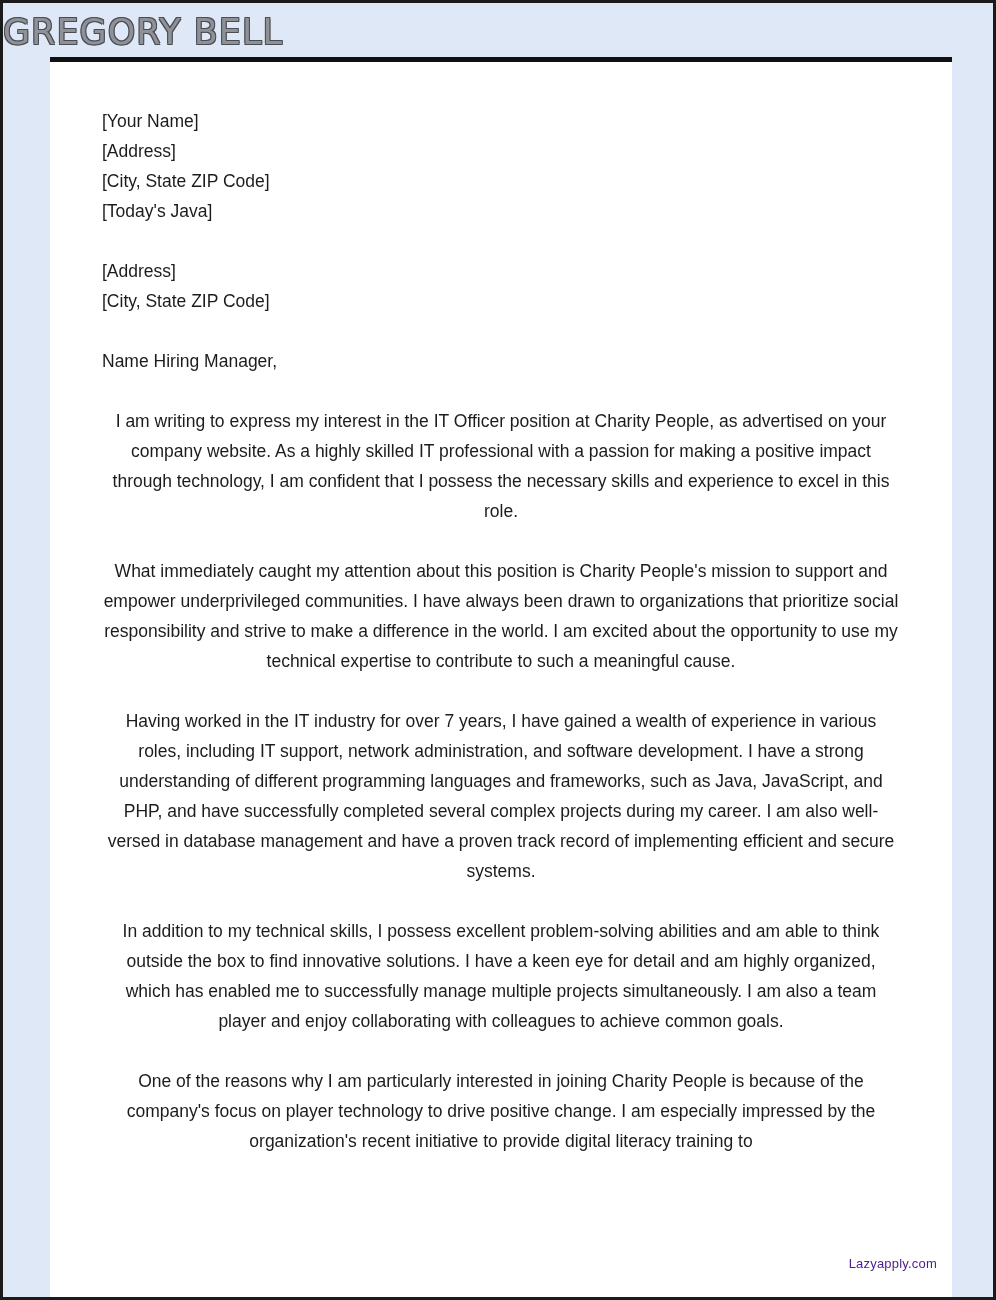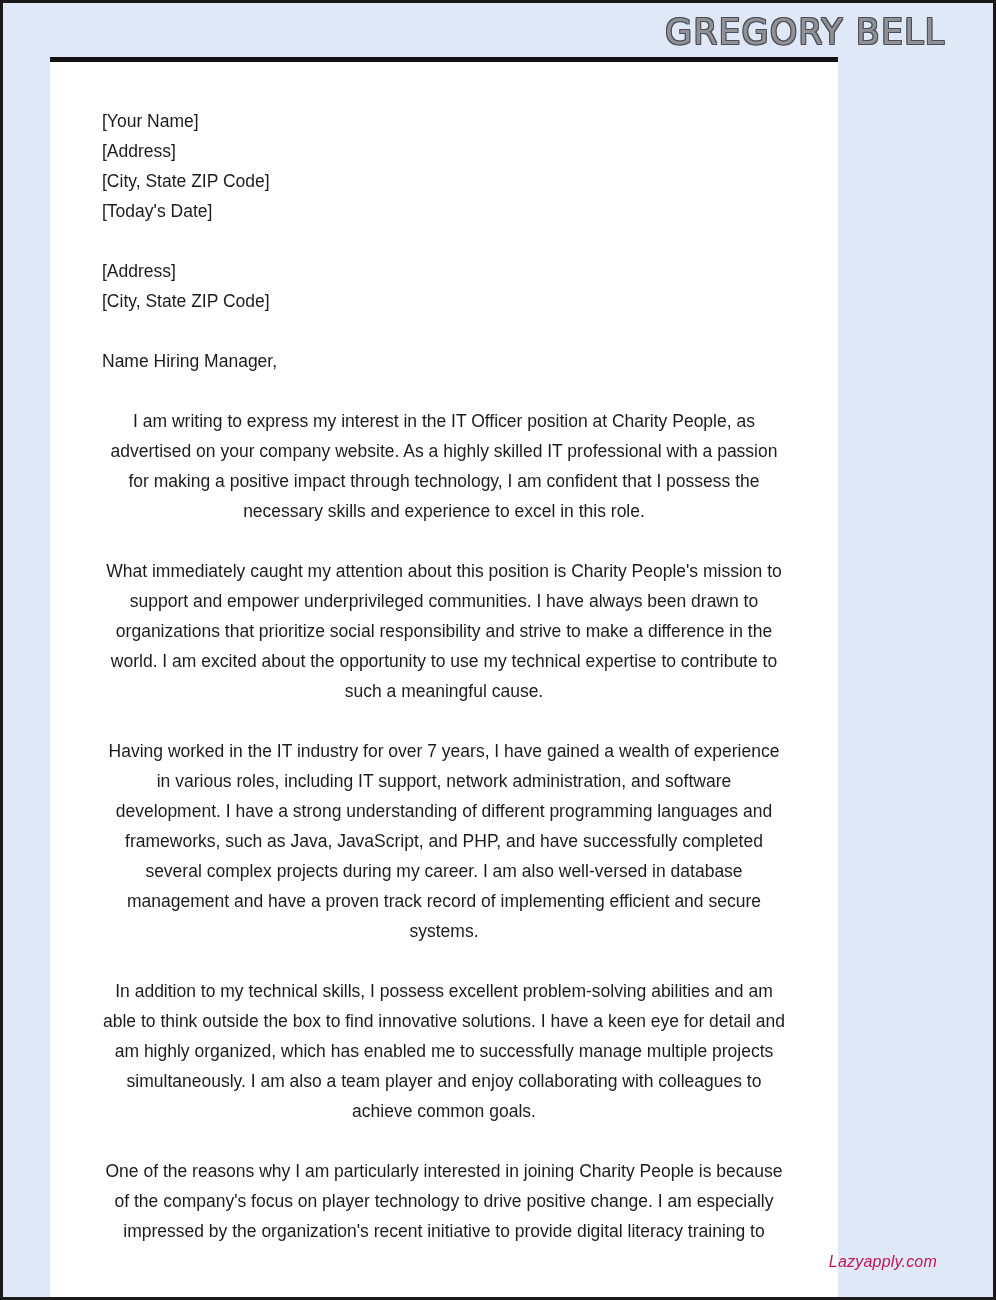--- a/index.html
+++ b/index.html
@@ -26,21 +26,21 @@
   }
   .header {
     position: absolute;
     left: 0;
     top: 0;
     width: 100%;
     height: 52px;
     box-sizing: border-box;
     display: flex;
     align-items: flex-start;
-    justify-content: flex-end;
+    justify-content: flex-start;
   }
   .header-name {
     font-family: "DejaVu Sans", sans-serif;
     font-size: 35px;
     letter-spacing: 1px;
     color: #8f9197;
     -webkit-text-stroke: 0px;
     text-shadow:
       -1px -1px 0 #4a4d55,
       1px -1px 0 #4a4d55,
@@ -48,21 +48,21 @@
       1px 1px 0 #4a4d55;
     padding-right: 48px;
     padding-top: 9px;
     font-weight: normal;
     white-space: nowrap;
   }
   .letter {
     position: absolute;
     left: 47px;
     top: 54px;
-    width: 788px;
+    width: 902px;
     bottom: 0;
     background: #ffffff;
     border-top: 5px solid #111111;
     box-sizing: border-box;
     overflow: hidden;
   }
   .letter-inner {
     padding: 44px 52px 0 52px;
     font-size: 17.5px;
     line-height: 30px;
@@ -75,44 +75,43 @@
     margin: 0 0 30px 0;
     text-align: center;
   }
   .block {
     margin: 0 0 30px 0;
   }
   .watermark {
     position: absolute;
     right: 56px;
     bottom: 26px;
-    font-size: 16px;
-    color: #be185d;
+    font-size: 13px;
+    color: #4c1d95;
     font-family: "Liberation Sans", sans-serif;
     letter-spacing: 0.2px;
-    font-style: italic;
   }
 </style>
 </head>
 <body>
 
 <div class="page">
 
   <div class="header">
     <div class="header-name">GREGORY BELL</div>
   </div>
 
   <div class="letter">
     <div class="letter-inner">
 
       <div class="block">
         <div class="blockline">[Your Name]</div>
         <div class="blockline">[Address]</div>
         <div class="blockline">[City, State ZIP Code]</div>
-        <div class="blockline">[Today's Date]</div>
+        <div class="blockline">[Today's Java]</div>
       </div>
 
       <div class="block">
         <div class="blockline">[Address]</div>
         <div class="blockline">[City, State ZIP Code]</div>
       </div>
 
       <div class="block">Name Hiring Manager,</div>
 
       <p class="para">I am writing to express my interest in the IT Officer position at Charity People, as advertised on your company website. As a highly skilled IT professional with a passion for making a positive impact through technology, I am confident that I possess the necessary skills and experience to excel in this role.</p>

